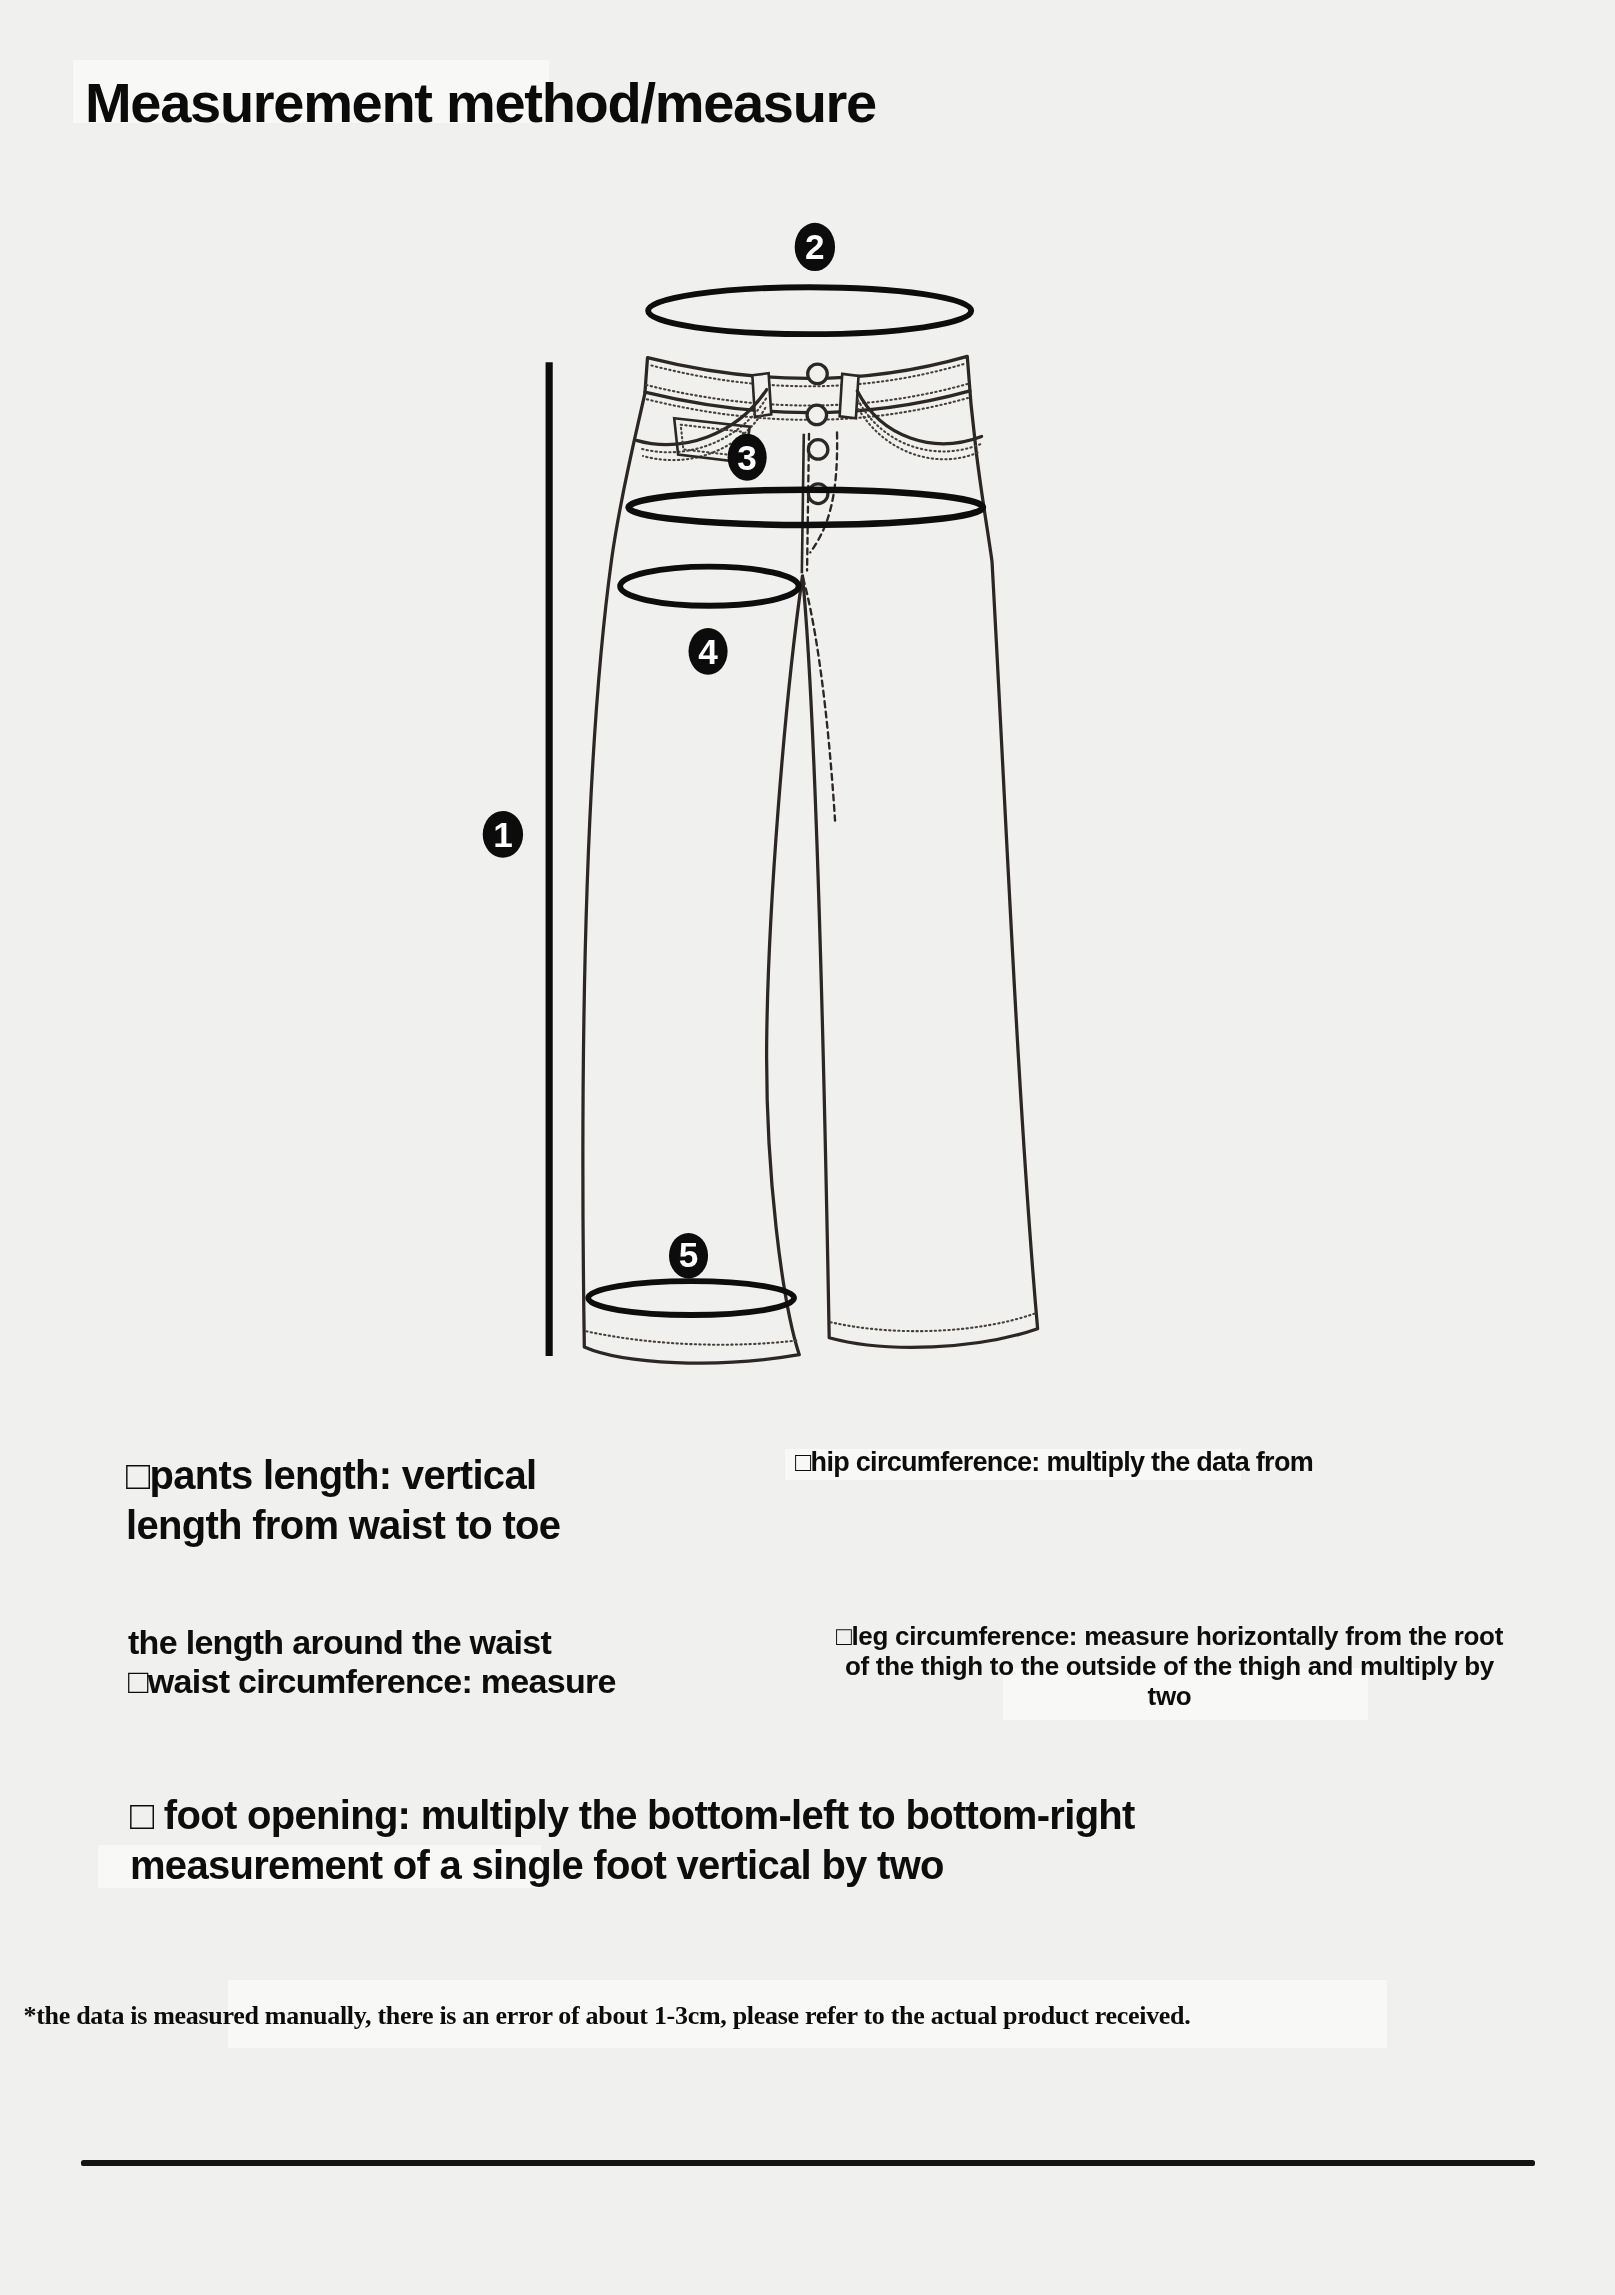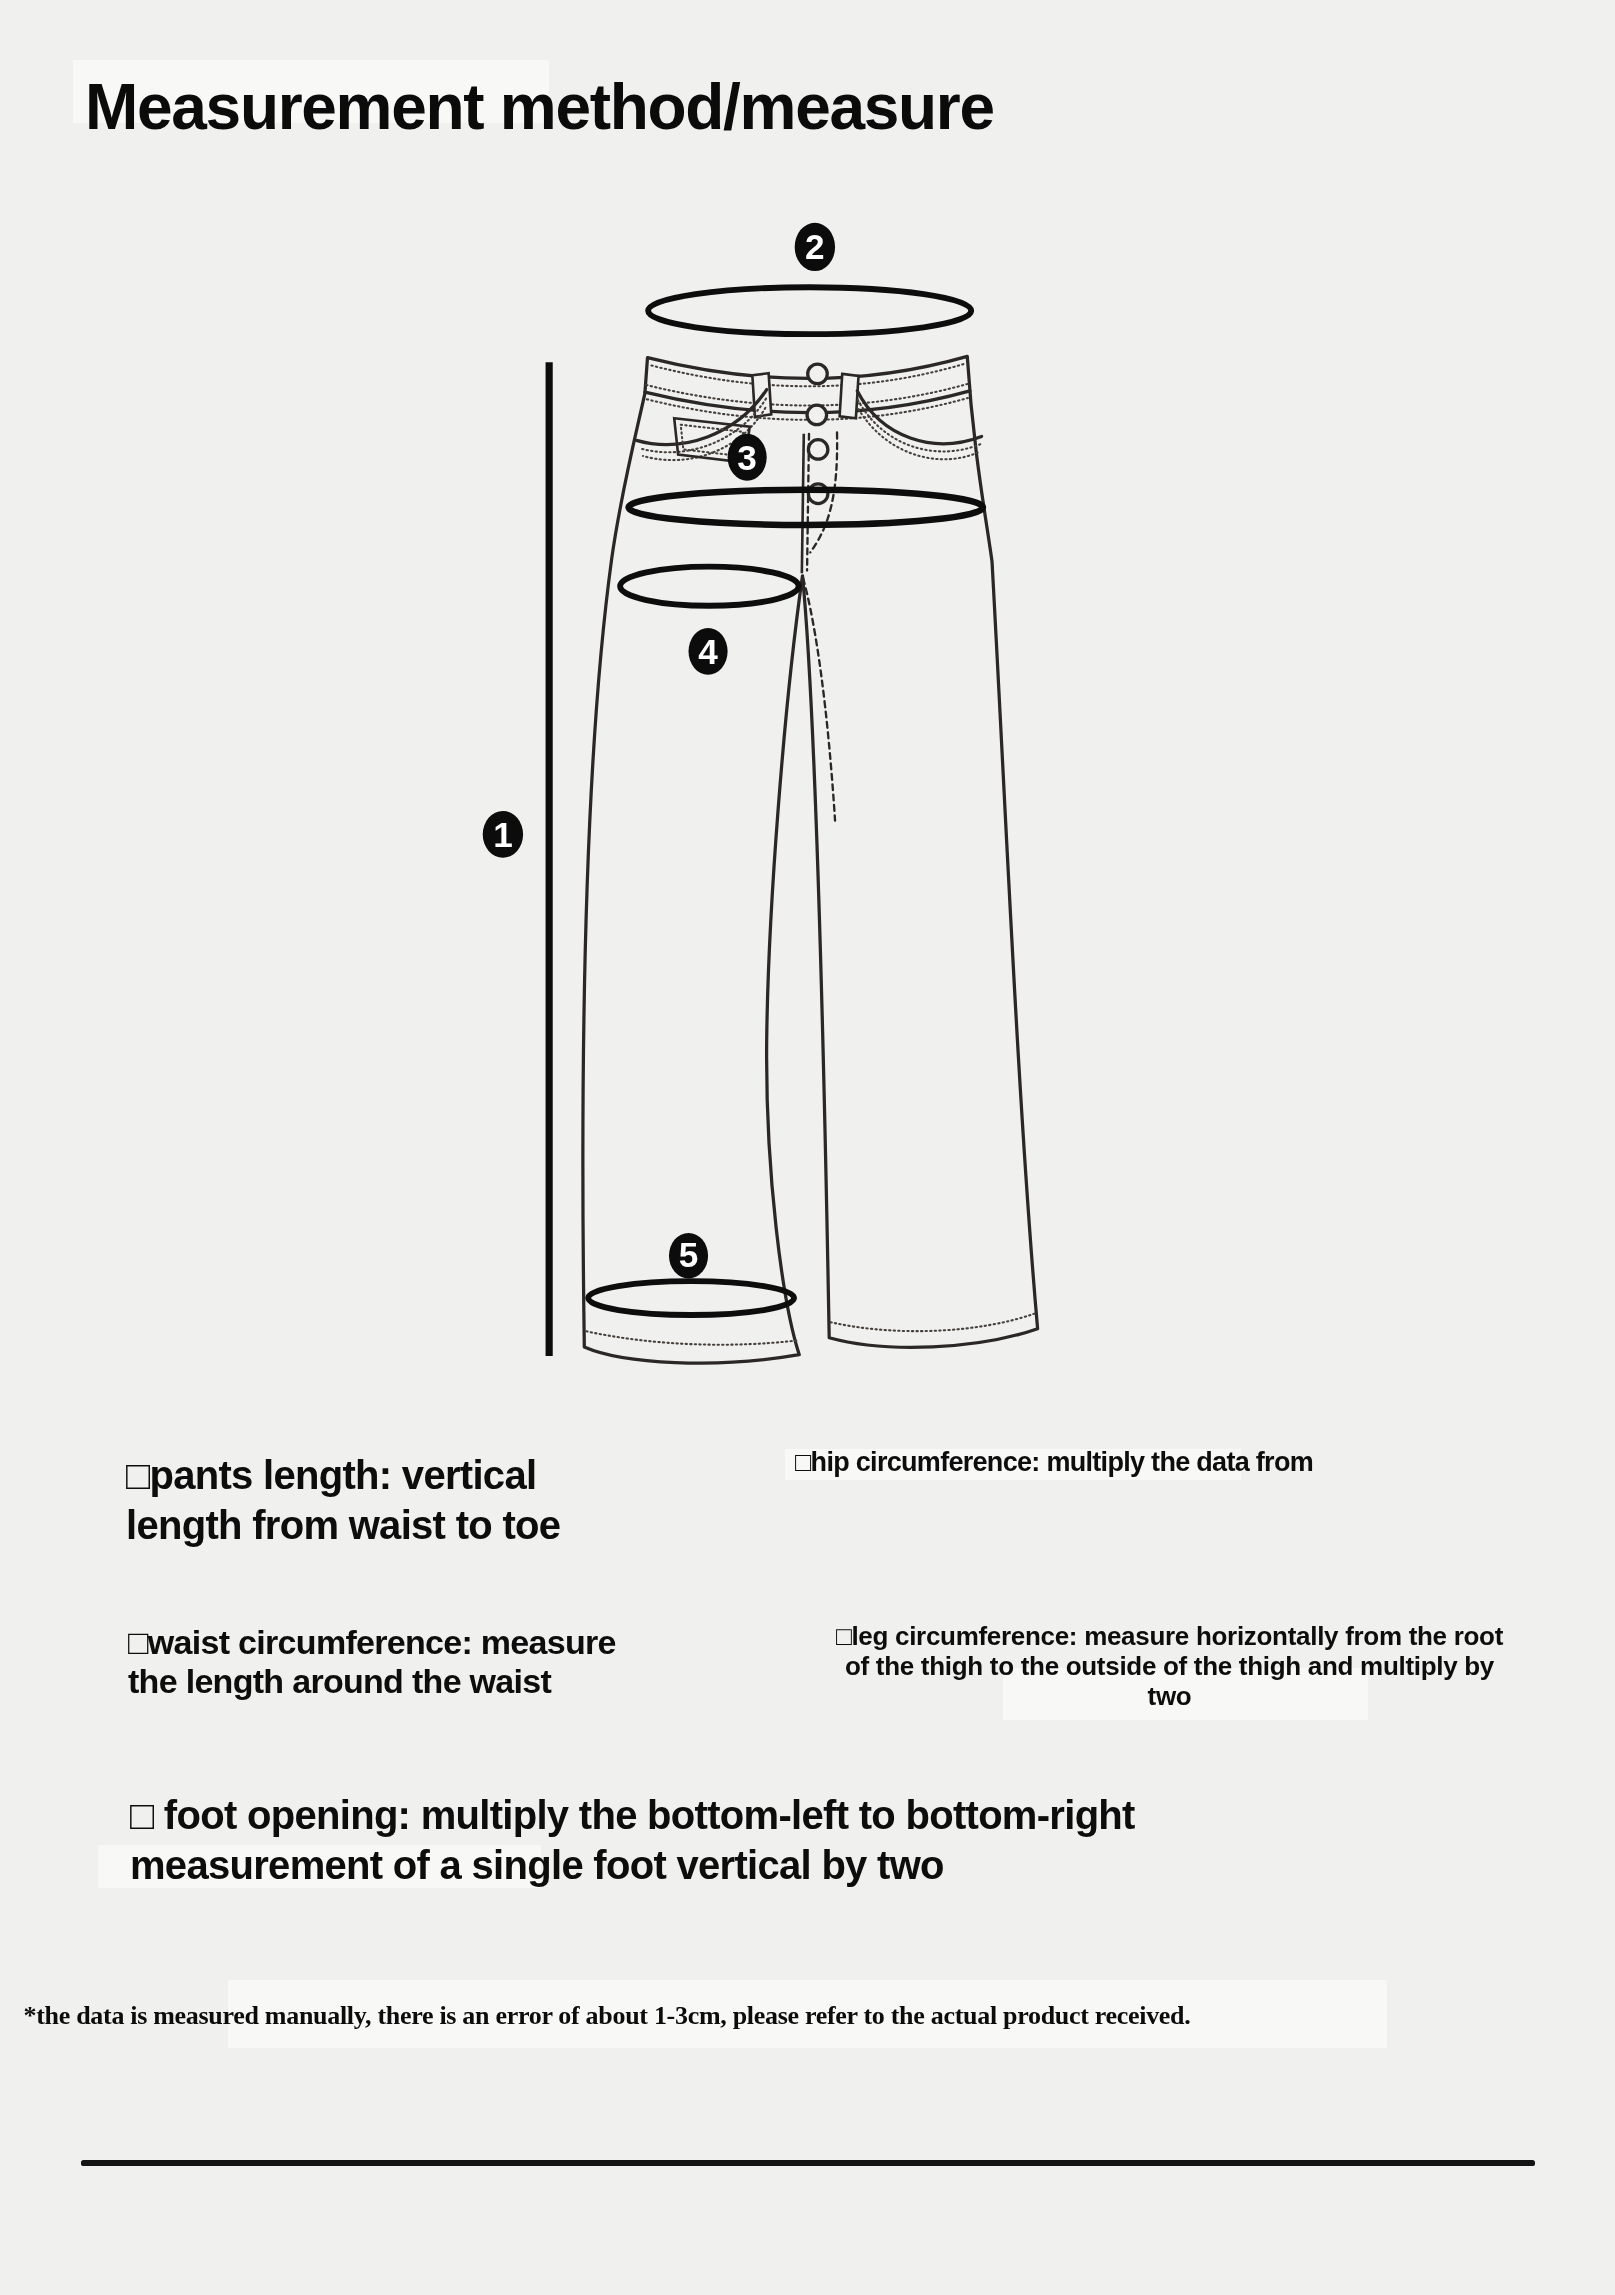--- a/index.html
+++ b/index.html
@@ -6,21 +6,21 @@
   body{
     width:1615px;height:2295px;
     background:#f0f0ef;
     font-family:"Liberation Sans","DejaVu Sans",sans-serif;
     color:#0d0d0d;
   }
   .page{position:relative;width:1615px;height:2295px;overflow:hidden;background:#f0f0ef;}
   .hl{position:absolute;background:rgba(255,255,255,0.5);pointer-events:none;}
   .title{
     position:absolute;left:85px;top:70px;margin:0;
-    font-size:64px;font-weight:700;letter-spacing:-1.3px;white-space:nowrap;
+    font-size:56px;font-weight:700;letter-spacing:-1.3px;white-space:nowrap;
     color:#0b0b0b;
   }
   .diagram{position:absolute;left:476px;top:215px;width:681px;height:1156px;}
   .desc{position:absolute;font-weight:700;color:#0d0d0d;letter-spacing:-0.7px;}
   .desc .line{display:block;white-space:nowrap;padding-left:27px;}
   .desc-pants{left:99px;top:1450px;font-size:40px;line-height:50px;}
   .desc-hip{left:768px;top:1447px;font-size:27px;line-height:31px;}
   .desc-waist{left:101px;top:1623px;font-size:34px;line-height:39px;}
   .desc-leg{left:713px;top:1621px;width:886px;font-size:26px;line-height:30px;text-align:center;letter-spacing:-0.3px;}
   .desc-foot{left:103px;top:1790px;font-size:40px;line-height:50px;}
@@ -130,22 +130,22 @@
   <div class="desc desc-pants">
     <span class="line">□pants length: vertical</span>
     <span class="line">length from waist to toe</span>
   </div>
 
   <div class="desc desc-hip">
     <span class="line">□hip circumference: multiply the data from</span>
   </div>
 
   <div class="desc desc-waist">
+    <span class="line">the length around the waist</span>
     <span class="line">□waist circumference: measure</span>
-    <span class="line">the length around the waist</span>
   </div>
 
   <div class="desc desc-leg">
     <span class="line">□leg circumference: measure horizontally from the root</span>
     <span class="line">of the thigh to the outside of the thigh and multiply by</span>
     <span class="line">two</span>
   </div>
 
   <div class="desc desc-foot">
     <span class="line">□ foot opening: multiply the bottom-left to bottom-right</span>

